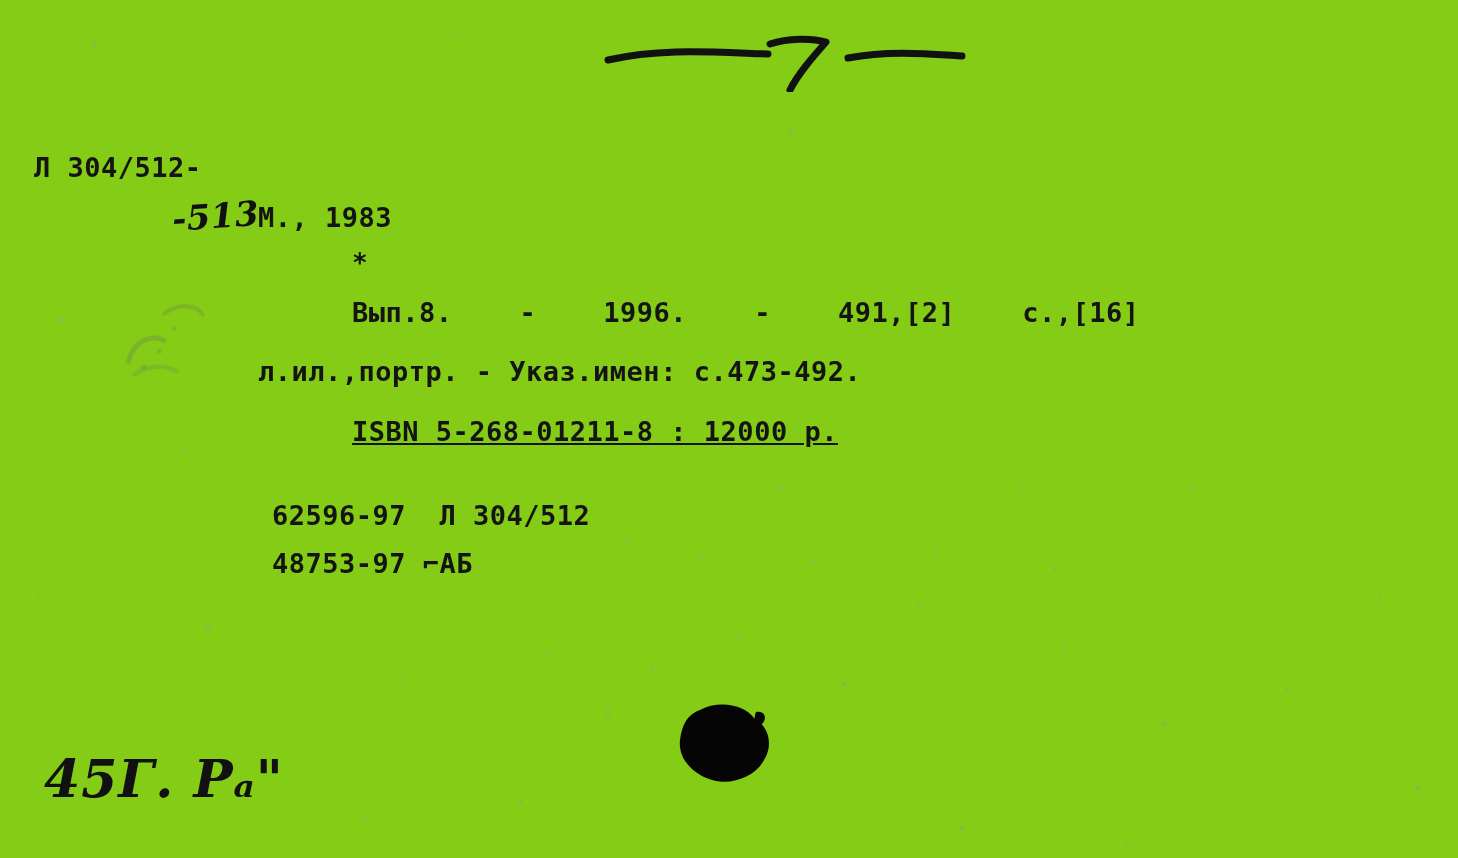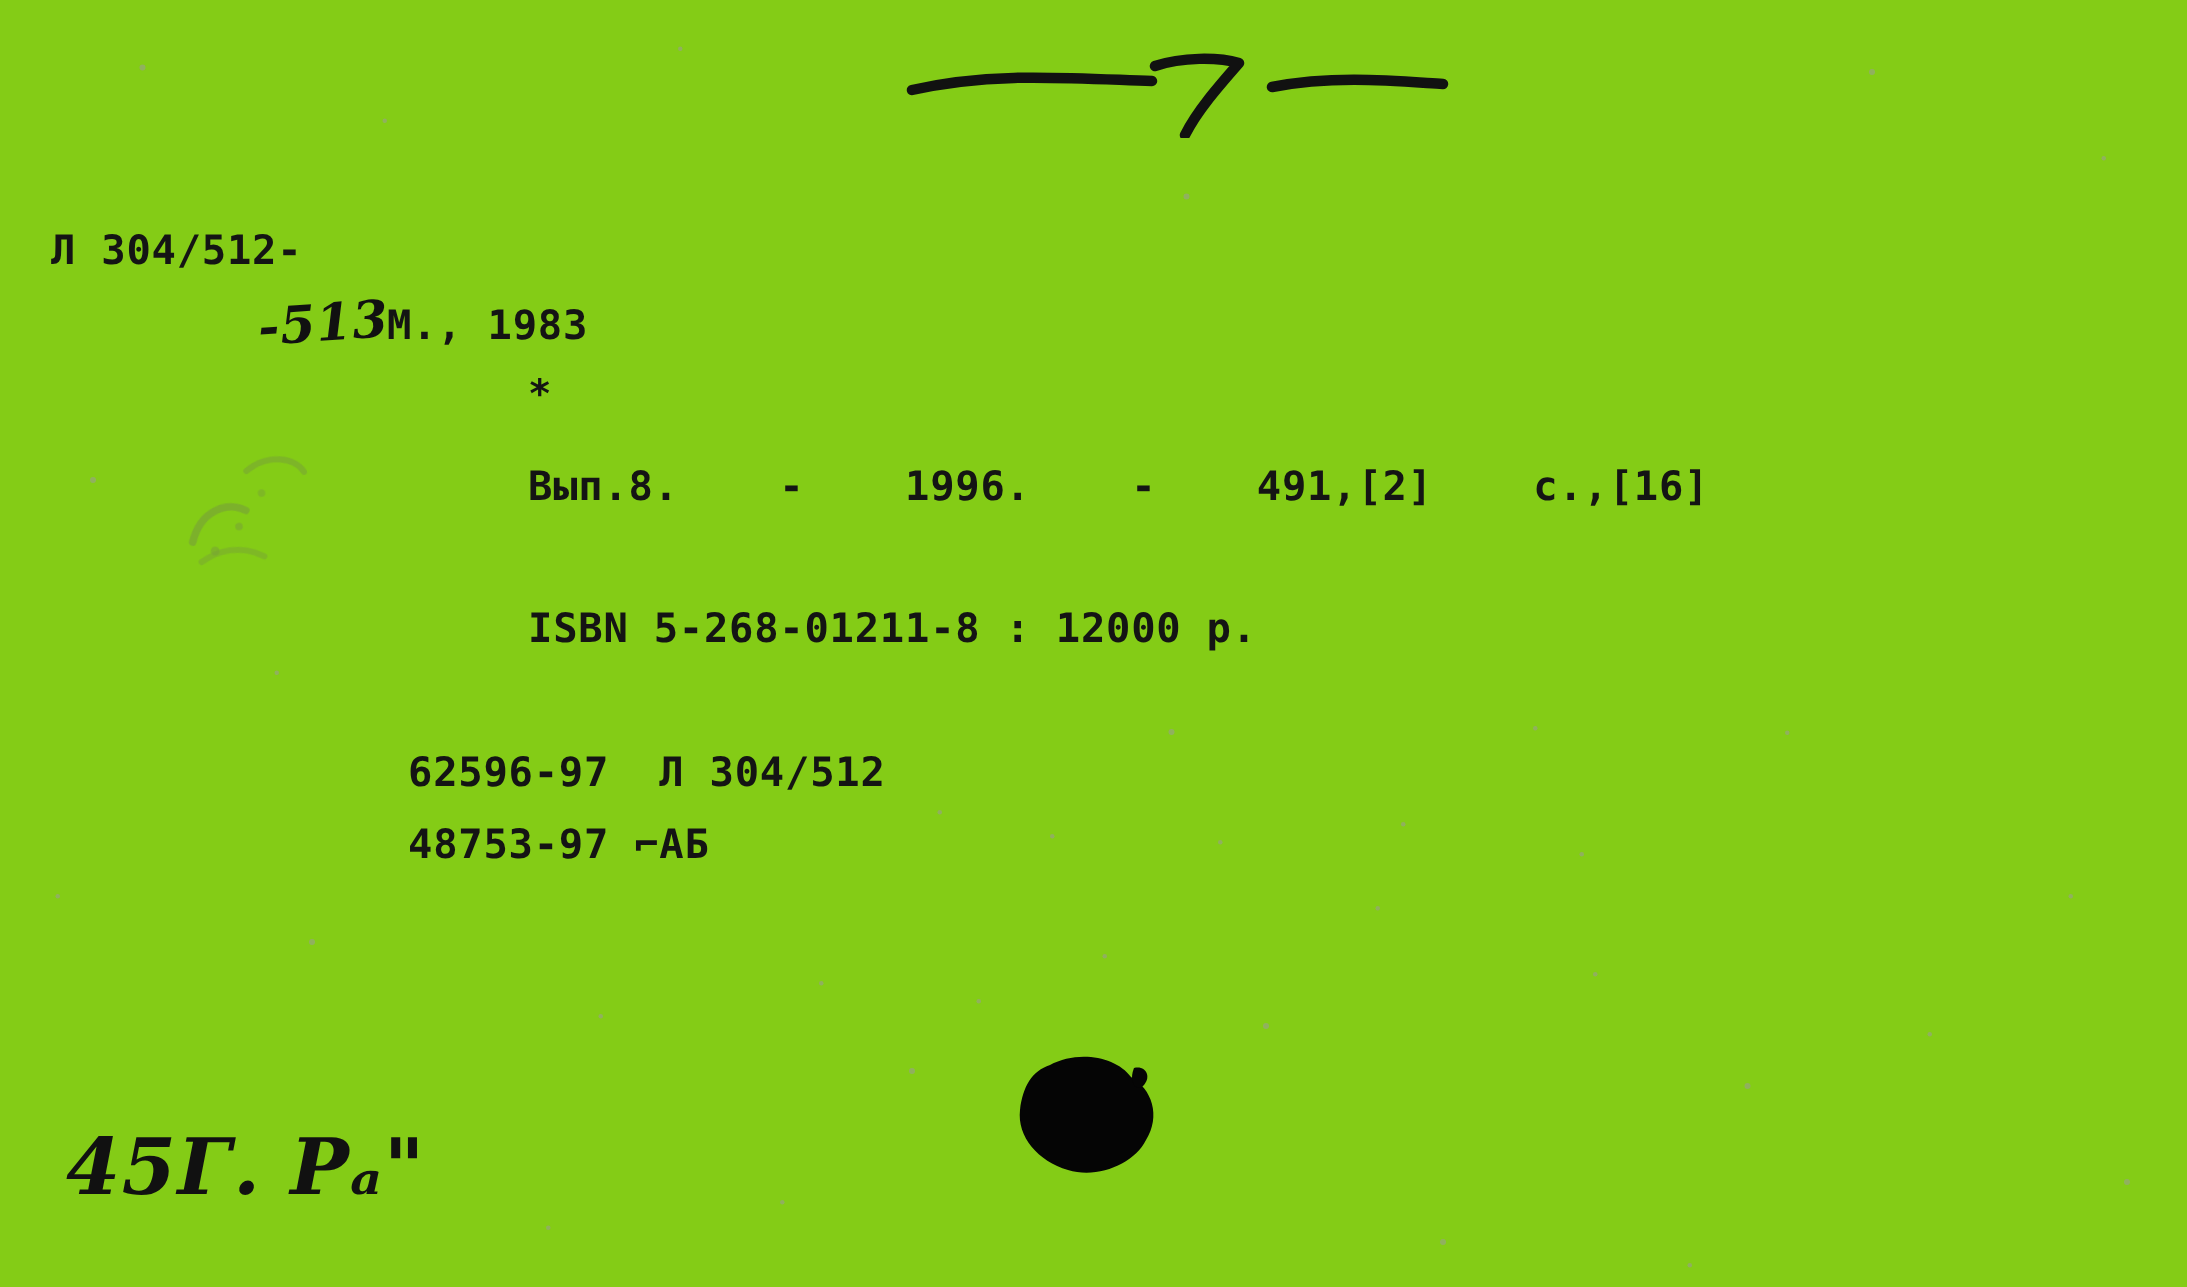--- a/index.html
+++ b/index.html
@@ -148,24 +148,25 @@
 
   <div class="typed" style="left:34px; top:152px;">Л 304/512-</div>
 
   <div class="typed hand" id="hand-513">-513</div>
 
 
   <div class="typed" style="left:258px; top:202px;">М., 1983</div>
 
   <div class="typed line-asterisk" style="left:352px; top:248px;">*</div>
 
-  <div class="typed" style="left:352px; top:309px;text-align:center;">Вып.8.    -    1996.    -    491,[2]    с.,[16]</div>
+  <div class="typed" style="left:352px; top:297px;text-align:center;">Вып.8.    -    1996.    -    491,[2]    с.,[16]</div>
 
+  <div class="typed" style="left:258px; top:356px;">л.ил.,портр. - Указ.имен: с.473-492.</div>
 
-  <div class="typed" style="left:352px; top:404px;">ISBN 5-268-01211-8 : 12000 р.</div>
+  <div class="typed" style="left:352px; top:416px;text-decoration:underline;">ISBN 5-268-01211-8 : 12000 р.</div>
 
   <div class="typed" style="left:272px; top:500px;">62596-97  Л 304/512</div>
 
   <div class="typed" style="left:272px; top:548px;">48753-97 ⌐АБ</div>
 
   <div id="faded-stamp">
     <svg width="120" height="110" viewBox="0 0 120 110">
       <path d="M20,70 C28,50 46,46 58,54" stroke="#666" stroke-width="5" fill="none" stroke-linecap="round" opacity="0.7"></path>
       <path d="M62,28 C78,18 96,24 100,34" stroke="#666" stroke-width="4" fill="none" stroke-linecap="round" opacity="0.6"></path>
       <path d="M24,84 C40,76 54,78 66,86" stroke="#666" stroke-width="4" fill="none" stroke-linecap="round" opacity="0.5"></path>

